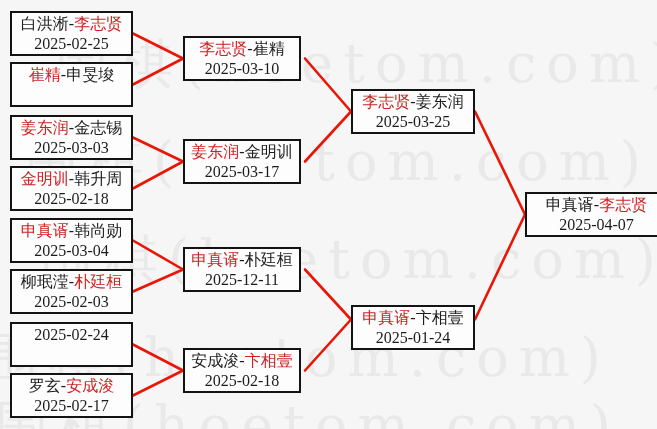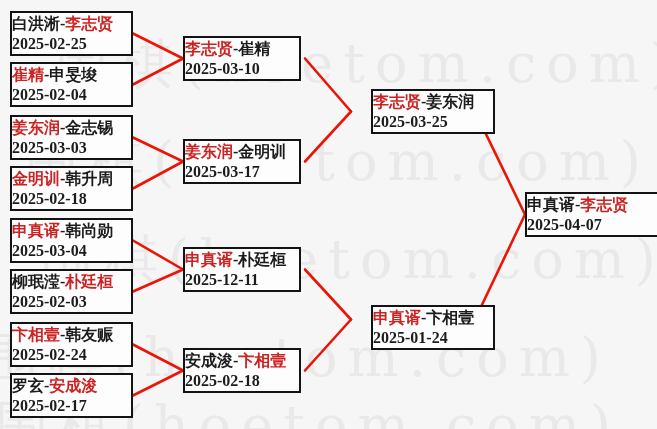--- a/index.html
+++ b/index.html
@@ -37,39 +37,38 @@
     stroke-linecap: round;
   }
   .match-box {
     position: absolute;
     box-sizing: border-box;
     width: 123px;
     height: 45px;
     background: var(--box_bg, #fdfdfd);
     border: 2px solid var(--box_border, #111);
     z-index: 2;
-    text-align: left;
+    text-align: center;
     padding-top: 1px;
-    font-weight: bold;
   }
   .match-box .names,
   .match-box .date {
     display: block;
     font-size: 16px;
     line-height: 20px;
     color: var(--black_text, #1c1c1c);
     white-space: nowrap;
   }
   .match-box .names .red {
     color: var(--red_text, #cc2222);
   }
   
   .c1 { left: 10px;  width: 123px; }
   .c2 { left: 183px; width: 118px; }
-  .c3 { left: 351px; width: 124px; margin-left: 20px; }
+  .c3 { left: 351px; width: 124px; }
   .c4 { left: 525px; width: 143px; }
 </style>
 </head>
 <body style="--page_bg: #f6f6f6; --box_bg: #fdfdfd; --box_border: #131313; --black_text: #1c1c1c; --red_text: #cc2222; --line_red: #ea1507; --watermark: #e9e9e9;">
 
 <div class="watermark-row" style="left:55px;  top:28px;">围棋(hoetom.com)</div>
 <div class="watermark-row" style="left:25px;  top:126px;">围棋(hoetom.com)</div>
 <div class="watermark-row" style="left:40px;  top:224px;">围棋(hoetom.com)</div>
 <div class="watermark-row" style="left:-15px; top:322px;">围棋(hoetom.com)</div>
 <div class="watermark-row" style="left:-5px;  top:390px;">围棋(hoetom.com)</div>
@@ -90,40 +89,38 @@
   <line x1="475" y1="111.5" x2="525" y2="214.5"></line>
   <line x1="475" y1="319.5" x2="525" y2="214.5"></line>
 </svg>
 
 <div class="match-box c1" style="top:11px">
   <span class="names"><span>白洪淅</span><span>-</span><span class="red">李志贤</span></span>
   <span class="date">2025-02-25</span>
 </div>
 <div class="match-box c1" style="top:62px">
   <span class="names"><span class="red">崔精</span><span>-</span><span>申旻埈</span></span>
-  <span class="date">2025-02-04</span>
 </div>
 <div class="match-box c1" style="top:115px">
   <span class="names"><span class="red">姜东润</span><span>-</span><span>金志锡</span></span>
   <span class="date">2025-03-03</span>
 </div>
 <div class="match-box c1" style="top:166px">
   <span class="names"><span class="red">金明训</span><span>-</span><span>韩升周</span></span>
   <span class="date">2025-02-18</span>
 </div>
 <div class="match-box c1" style="top:218px">
   <span class="names"><span class="red">申真谞</span><span>-</span><span>韩尚勋</span></span>
   <span class="date">2025-03-04</span>
 </div>
 <div class="match-box c1" style="top:269px">
   <span class="names"><span>柳珉滢</span><span>-</span><span class="red">朴廷桓</span></span>
   <span class="date">2025-02-03</span>
 </div>
 <div class="match-box c1" style="top:322px">
-  <span class="names"><span class="red">卞相壹</span><span>-</span><span>韩友赈</span></span>
   <span class="date">2025-02-24</span>
 </div>
 <div class="match-box c1" style="top:373px">
   <span class="names"><span>罗玄</span><span>-</span><span class="red">安成浚</span></span>
   <span class="date">2025-02-17</span>
 </div>
 
 <div class="match-box c2" style="top:36px">
   <span class="names"><span class="red">李志贤</span><span>-</span><span>崔精</span></span>
   <span class="date">2025-03-10</span>

